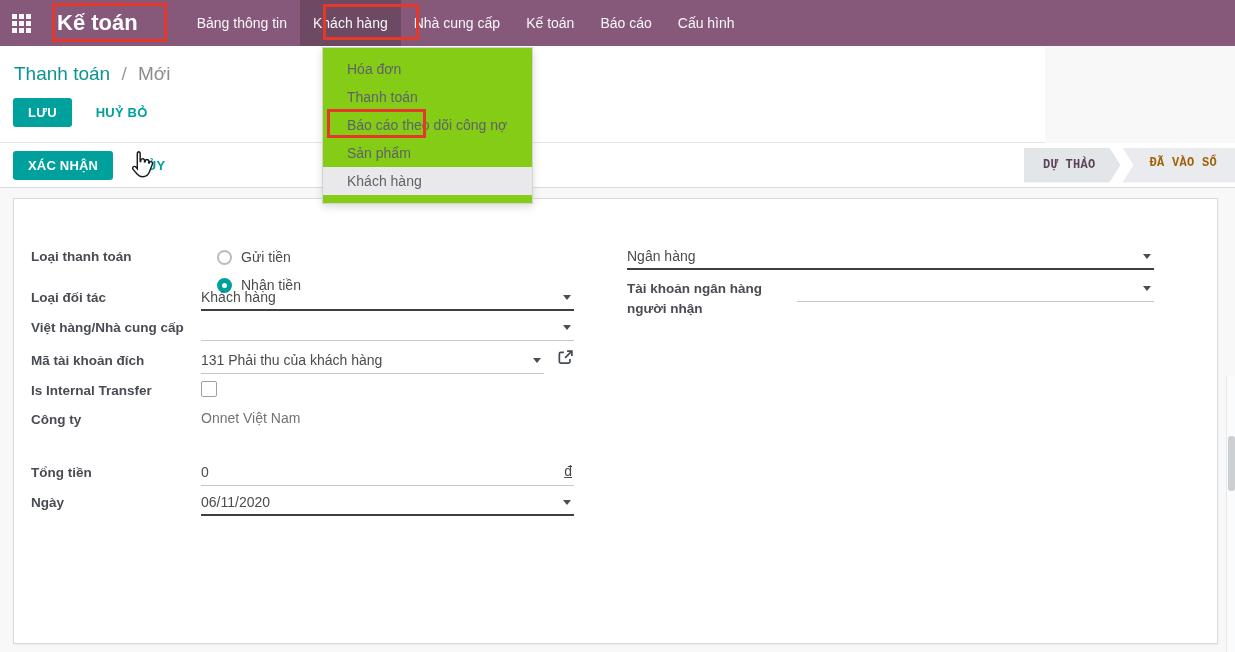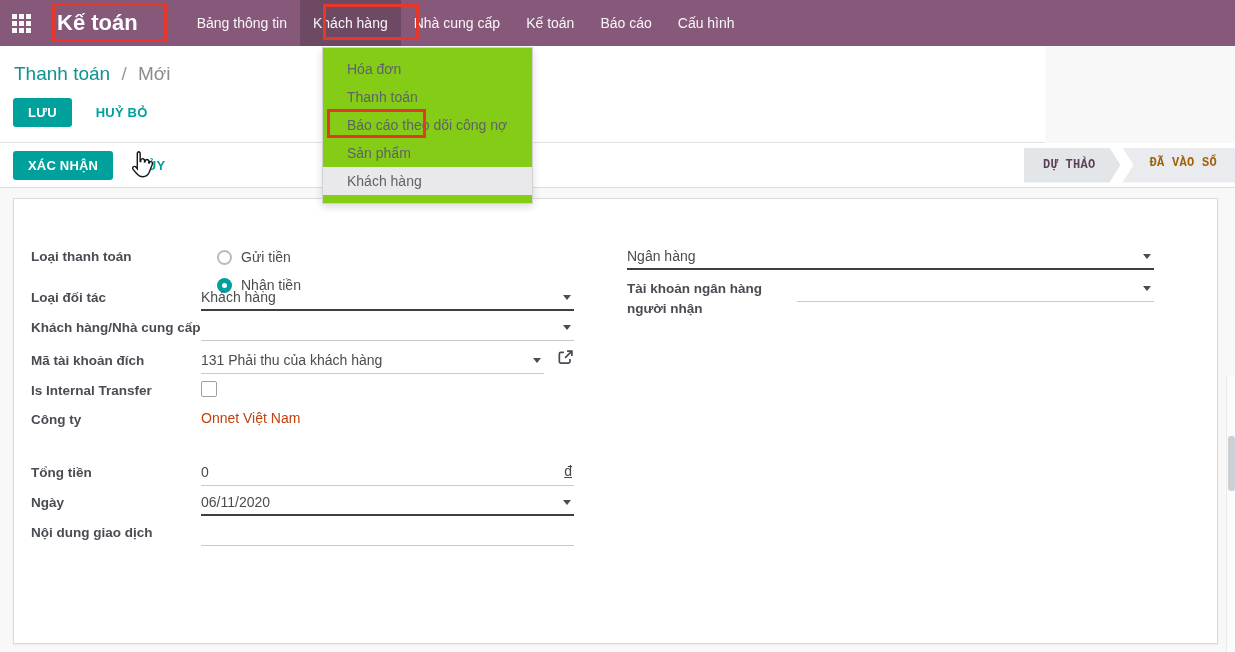--- a/index.html
+++ b/index.html
@@ -40,21 +40,21 @@
   .col-right { width:527px; flex:none; margin-left:53px; }
 
   .row { display:flex; align-items:flex-start; margin-bottom:2px; min-height:28px; }
   .lbl { width:170px; flex:none; font-weight:bold; color:#494c52; font-size:13.5px; line-height:1.45; padding-top:4px; }
   .ctl { flex:1; position:relative; border-bottom:1px solid #c6c8cb; height:27px; }
   .ctl.dark { border-bottom:2px solid #3c3f44; }
   .ctl.noline { border-bottom:none; }
   .ctl input[type=text] { width:100%; border:none; outline:none; background:transparent; font:14px "Liberation Sans",sans-serif; color:#4c4c4c; height:24px; padding:2px 18px 0 0; }
   .caret { position:absolute; right:3px; top:11px; width:0; height:0; border-left:4px solid transparent; border-right:4px solid transparent; border-top:5px solid #4a4d52; cursor:pointer; }
   .currency { position:absolute; right:2px; top:4px; font-size:14px; color:#44474c; text-decoration:underline; }
-  .link-text { font-size:14px; color:#c2410c; padding-top:4px; display:inline-block; cursor:pointer; }
+  .link-text { font-size:14px; color:#737373; padding-top:4px; display:inline-block; cursor:pointer; }
 
   .radio-line { display:flex; align-items:center; height:28px; cursor:pointer; }
   .radio { width:15px; height:15px; border-radius:50%; flex:none; margin-right:9px; }
   .radio.off { border:2px solid #b9bcbf; background:#fff; }
   .radio.on { background:#00A09D; position:relative; }
   .radio.on::after { content:""; position:absolute; left:5px; top:5px; width:5px; height:5px; border-radius:50%; background:#fff; }
   .radio-label { font-size:14px; color:#4c4c4c; }
 
   .checkbox { width:16px; height:16px; border:1px solid #9b9fa6; border-radius:2px; background:#fff; margin-top:4px; cursor:pointer; }
 
@@ -152,21 +152,21 @@
 
         <div class="row">
           <div class="lbl">Loại đối tác</div>
           <div class="ctl dark">
             <input type="text" value="Khách hàng" style="">
             <span class="caret"></span>
           </div>
         </div>
 
         <div class="row row-partner">
-          <div class="lbl">Khách hàng/Nhà cung cấp</div>
+          <div class="lbl">Việt hàng/Nhà cung cấp</div>
           <div class="ctl">
             <input type="text" value="" style="">
             <span class="caret"></span>
           </div>
         </div>
 
         <div class="row">
           <div class="lbl">Mã tài khoản đích</div>
           <div class="ctl">
             <input type="text" value="131 Phải thu của khách hàng" style="">
@@ -204,26 +204,20 @@
         </div>
 
         <div class="row">
           <div class="lbl">Ngày</div>
           <div class="ctl dark">
             <input type="text" value="06/11/2020" style="">
             <span class="caret"></span>
           </div>
         </div>
 
-        <div class="row">
-          <div class="lbl">Nội dung giao dịch</div>
-          <div class="ctl">
-            <input type="text" value="" style="">
-          </div>
-        </div>
 
       </div>
 
       <div class="col-right">
 
         <div class="row row-journal">
           <div class="ctl dark">
             <input type="text" value="Ngân hàng" style="">
             <span class="caret"></span>
           </div>

